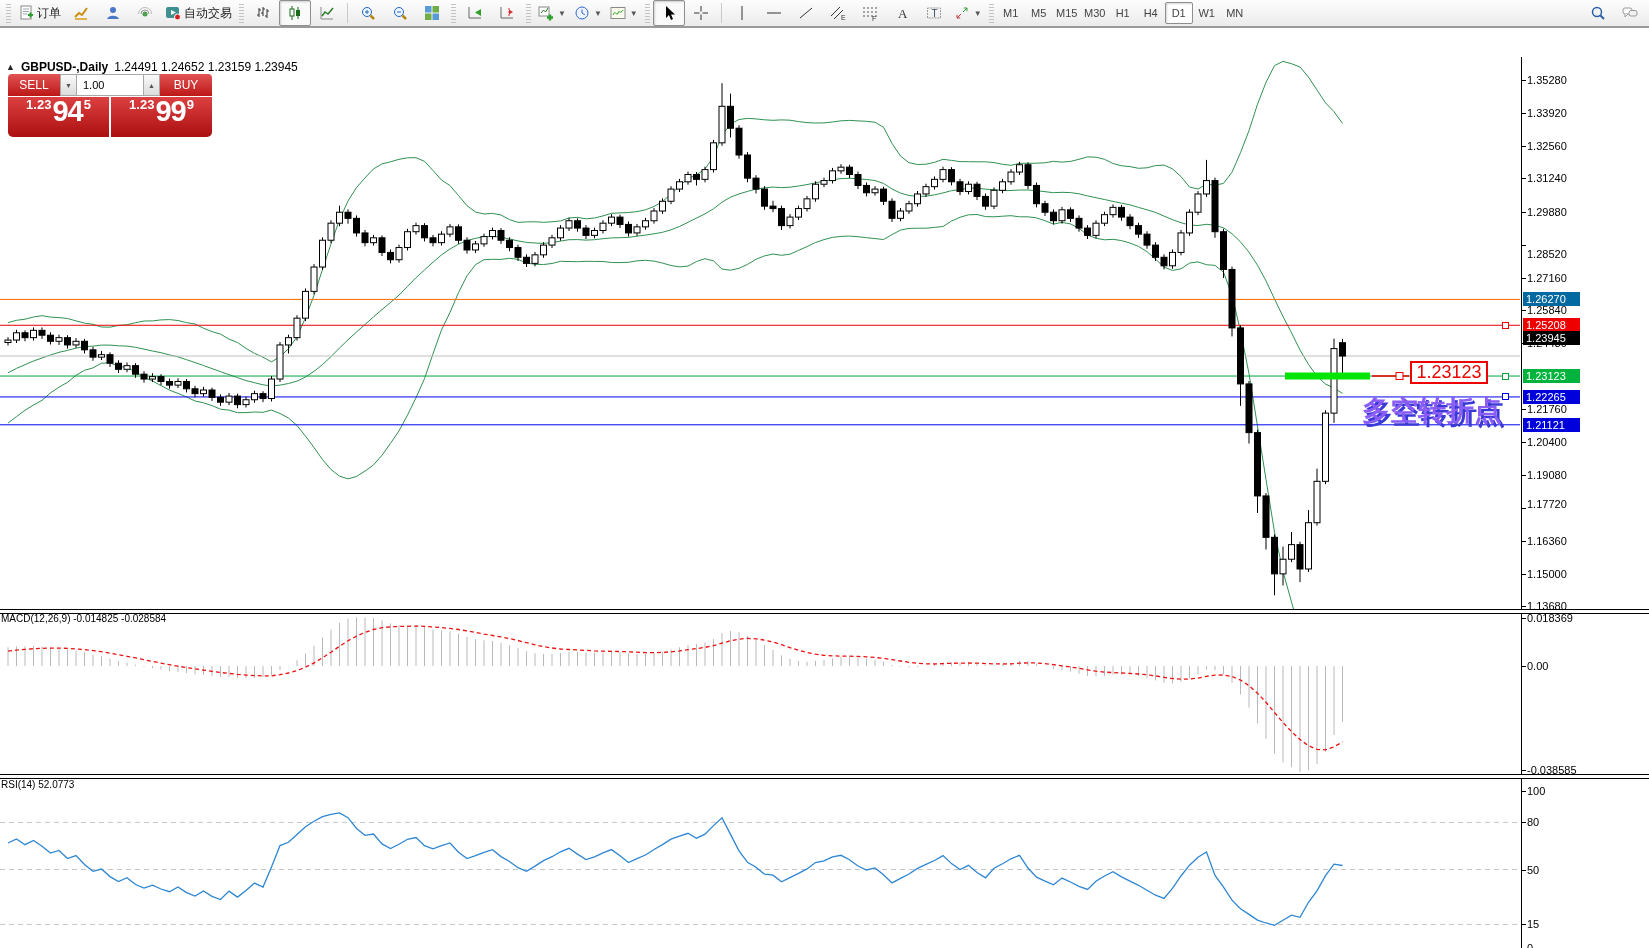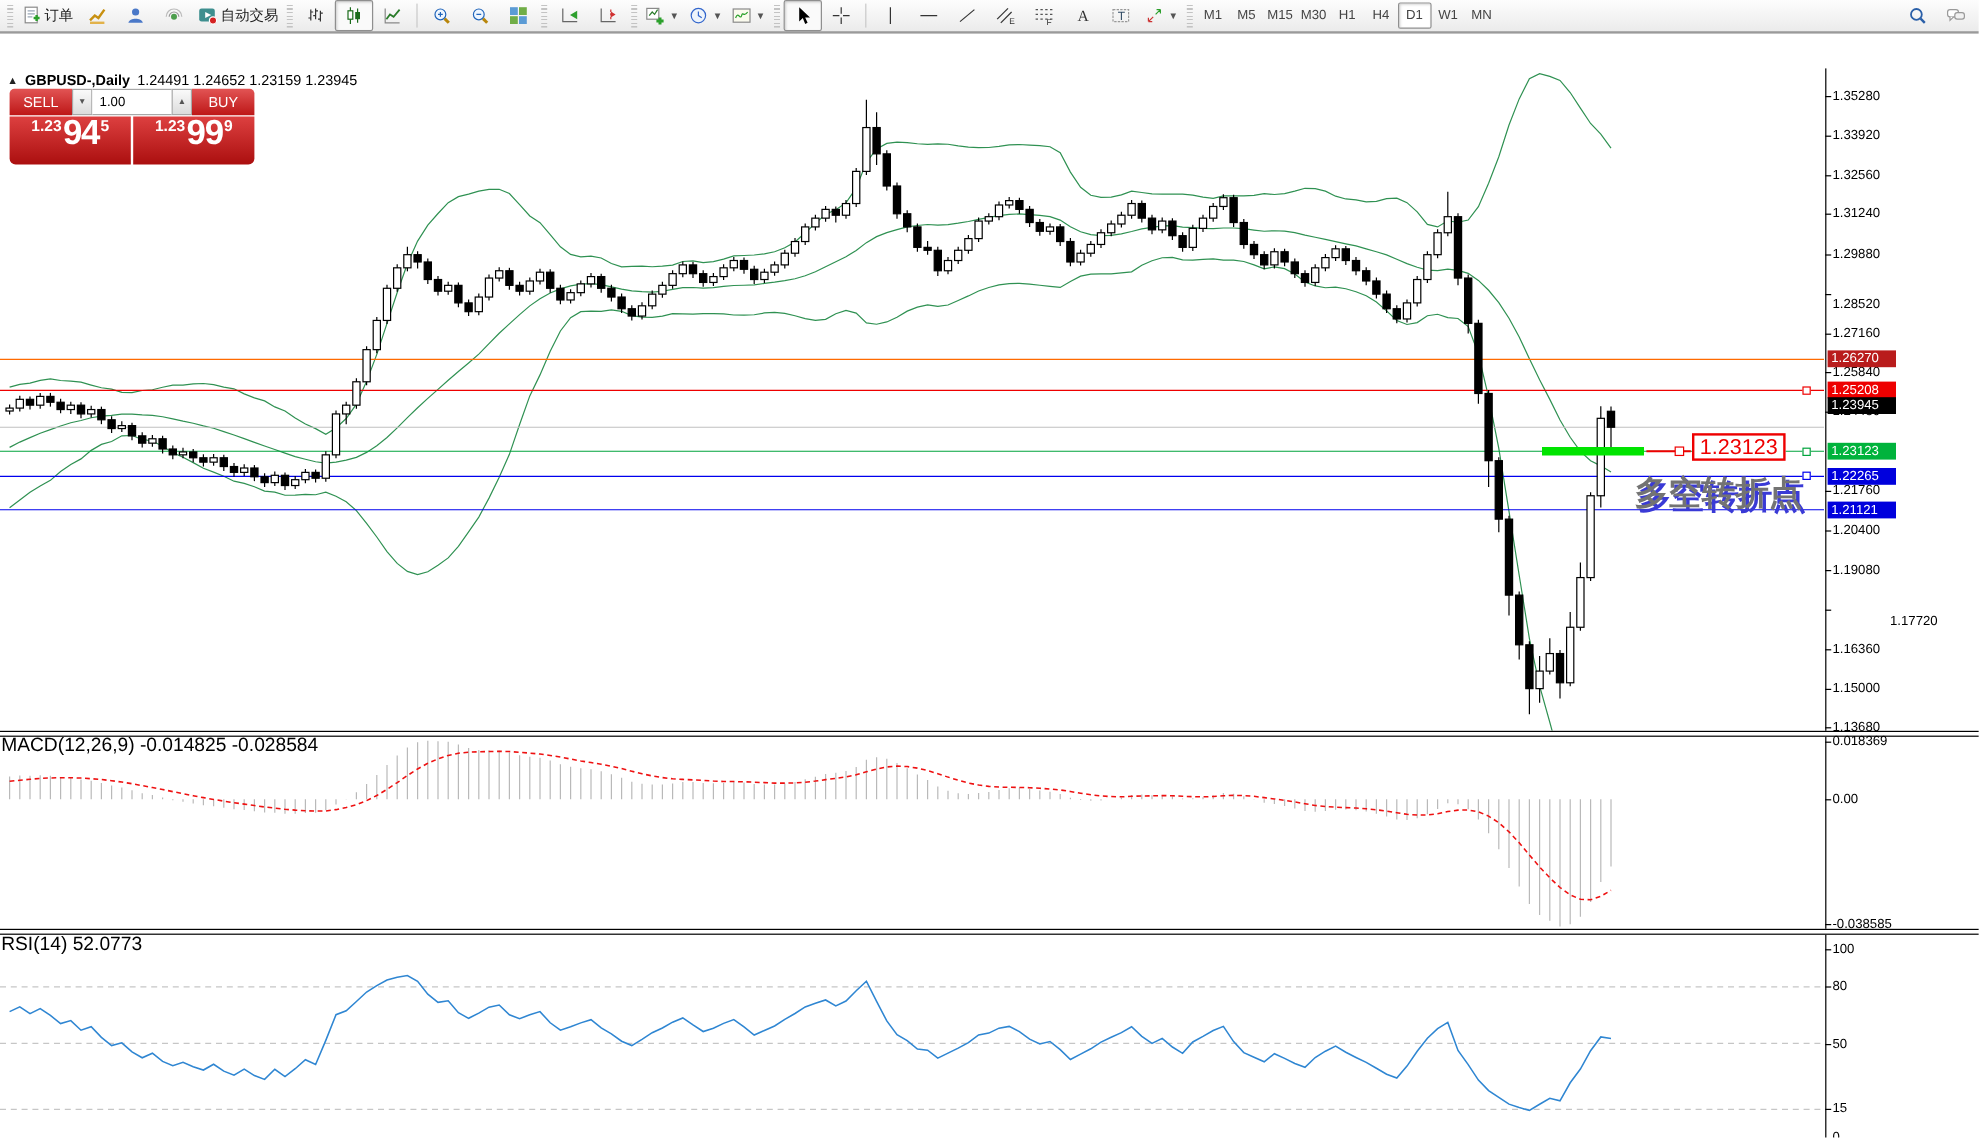--- a/index.html
+++ b/index.html
@@ -26,21 +26,21 @@
   .pane-sep{position:absolute;left:0;width:1649px;height:3px;border-top:1px solid #000;
     border-bottom:1px solid #000;background:#fff;z-index:4}
   #axis-vline{position:absolute;left:1521px;top:29px;height:893px;width:0;
     border-left:1px solid #000;z-index:3}
   
   .ptick{position:absolute;left:1527px;transform:translateY(-50%);font-size:11px;color:#000;
     z-index:5;white-space:nowrap}
   .ptick-dash{position:absolute;left:1521px;width:5px;height:0;border-top:1px solid #000;z-index:5}
   .plabel{position:absolute;left:1523px;transform:translateY(-50%);font-size:11px;color:#fff;
     padding:1px 4px 1px 3px;z-index:6;white-space:nowrap;min-width:50px}
-  .pane-label{position:absolute;font-size:16px;color:#000;z-index:6;white-space:nowrap}
+  .pane-label{position:absolute;font-size:10px;color:#000;z-index:6;white-space:nowrap}
   #chart-header{position:absolute;left:6px;top:32px;font-size:12px;color:#000;z-index:6;
     display:flex;align-items:center;gap:6px}
   #chart-header .sym{font-weight:bold}
   #collapse-arrow{font-size:9px;color:#222;line-height:1}
   
   #trade-panel{position:absolute;left:8px;top:46px;width:204px;z-index:10;user-select:none}
   #tp-row1{display:flex;height:22px}
   .tp-btn{background:linear-gradient(#e25454,#bd1717);color:#fff;font-size:12px;
     display:flex;align-items:center;justify-content:center;flex:0 0 52px}
   #tp-sell-btn{border-radius:4px 0 0 0}
@@ -53,21 +53,21 @@
   #tp-row2{display:flex;gap:2px;margin-top:1px;height:40px}
   .tp-price{flex:1;background:linear-gradient(#dd4040,#ab0f0f);color:#fff;display:flex;
     justify-content:center;padding-bottom:3px}
   #tp-sell-price{border-radius:0 0 0 5px}
   #tp-buy-price{border-radius:0 0 5px 0}
   .tp-small{font-size:13px;font-weight:bold;margin:0 1px 3px 0}
   .tp-big{font-size:29px;font-weight:bold;line-height:1;letter-spacing:-1px}
   .tp-sup{font-size:13px;font-weight:bold;margin:0 0 14px 1px}
   
   #turning-point{position:absolute;left:1362px;top:364px;z-index:7;font-size:28px;font-weight:bold;
-    color:#737373;text-shadow:3px 3px 0 #3a3ad6;white-space:nowrap}
+    color:#8b5cf6;text-shadow:3px 3px 0 #3a3ad6;white-space:nowrap}
   #price-flag{position:absolute;left:1410px;top:333px;width:78px;height:23px;z-index:7;
     border:2px solid #ee0000;background:#fff;color:#ee0000;font-size:18px;
     display:flex;align-items:center;justify-content:center;box-sizing:border-box}
   .handle{position:absolute;width:7px;height:7px;background:#fff;box-sizing:border-box;z-index:6}
 </style>
 </head>
 <body>
 
 <div id="toolbar">
     <div class="tb-grip"></div>
@@ -890,29 +890,29 @@
       <div class="ptick" style="top: 281.881px;">1.25840</div>
       <div class="ptick-dash" style="top: 281.881px;"></div>
       <div class="ptick" style="top: 315px;">1.24480</div>
       <div class="ptick-dash" style="top: 315px;"></div>
       <div class="ptick" style="top: 381.237px;">1.21760</div>
       <div class="ptick-dash" style="top: 381.237px;"></div>
       <div class="ptick" style="top: 414.356px;">1.20400</div>
       <div class="ptick-dash" style="top: 414.356px;"></div>
       <div class="ptick" style="top: 446.5px; text-align: right;">1.19080</div>
       <div class="ptick-dash" style="top: 446.5px;"></div>
-      <div class="ptick" style="top: 490px; margin-left: 48px;">1.17720</div>
+      <div class="ptick" style="top: 476px;">1.17720</div>
       <div class="ptick-dash" style="top: 479.619px;"></div>
       <div class="ptick" style="top: 512.737px;">1.16360</div>
       <div class="ptick-dash" style="top: 512.737px;"></div>
       <div class="ptick" style="top: 545.856px;">1.15000</div>
       <div class="ptick-dash" style="top: 545.856px;"></div>
       <div class="ptick" style="top: 578px;">1.13680</div>
       <div class="ptick-dash" style="top: 578px;"></div>
-      <div class="plabel" style="top: 271.41px; background: #b91c1c;">1.26270</div>
+      <div class="plabel" style="top: 271.41px; background: #0369a1;">1.26270</div>
       <div class="plabel" style="top: 297.272px; background: rgb(238, 0, 0);">1.25208</div>
       <div class="plabel" style="top: 310px; background: rgb(0, 0, 0);">1.23945</div>
       <div class="plabel" style="top: 348.045px; background: rgb(0, 179, 60);">1.23123</div>
       <div class="plabel" style="top: 368.939px; background: rgb(0, 0, 221);">1.22265</div>
       <div class="plabel" style="top: 396.798px; background: rgb(0, 0, 221);">1.21121</div>
       <div class="handle" style="left: 1502px; top: 293.772px; border: 1px solid rgb(238, 0, 0);"></div>
       <div class="handle" style="left: 1502px; top: 344.545px; border: 1px solid rgb(0, 163, 60);"></div>
       <div class="handle" style="left: 1502px; top: 365.439px; border: 1px solid rgb(0, 0, 238);"></div>
       <div class="ptick" style="top: 590px;">0.018369</div>
       <div class="ptick-dash" style="top: 590px;"></div>

